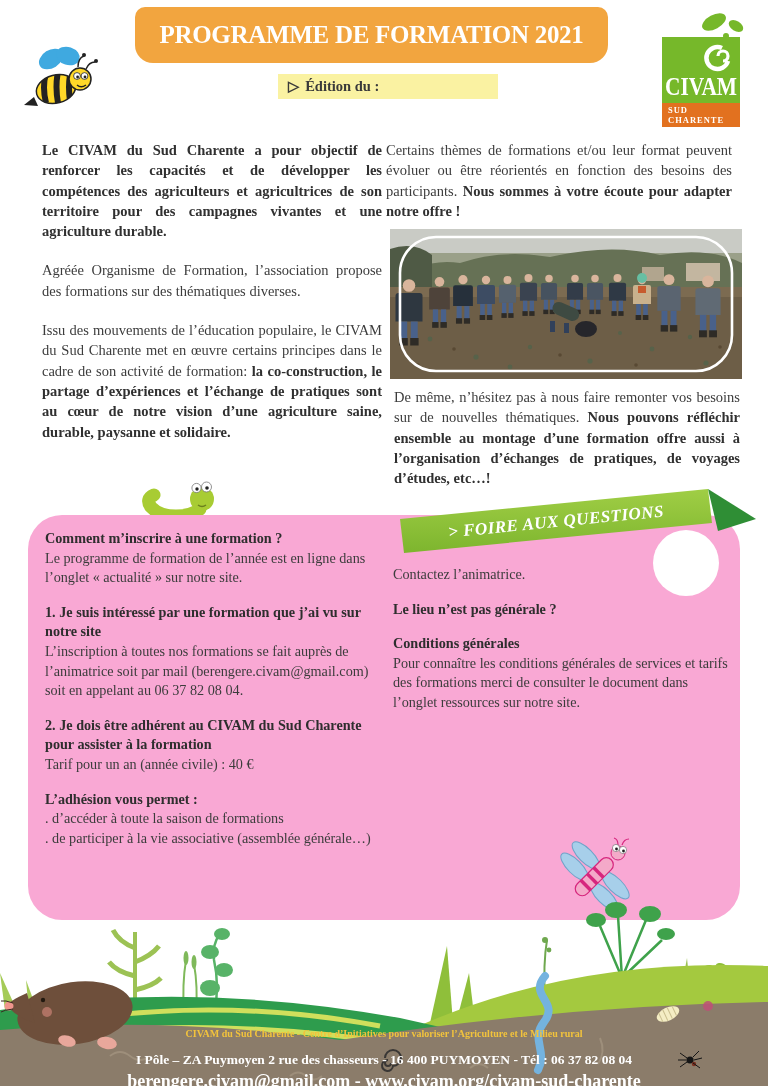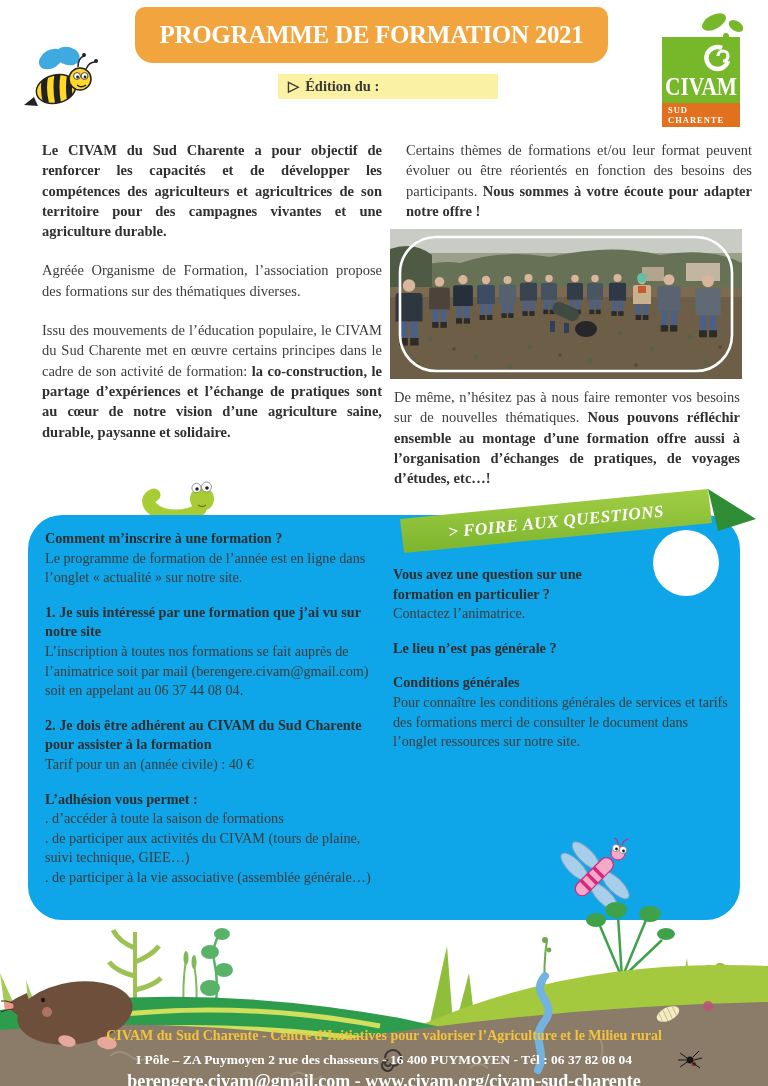--- a/index.html
+++ b/index.html
@@ -22,48 +22,48 @@
   .edition-banner {
     position:absolute; left:278px; top:67px; width:220px; height:25px;
     background:#FAF2A2; display:flex; align-items:center; gap:6px;
     padding-left:10px; font-size:14.5px; font-weight:bold; color:#3a3a3a;
   }
   .bee-wrap { position:absolute; left:18px; top:36px; }
   .logo-wrap { position:absolute; left:654px; top:4px; }
   
   .col { position:absolute; font-size:14.5px; line-height:1.4; text-align:justify; }
   .col-left  { left:42px;  top:133px; width:340px; }
-  .col-right { left:406px; top:133px; width:346px; }
+  .col-right { left:386px; top:133px; width:346px; }
   .p { margin-bottom:19px; }
   .b { font-weight:bold; color:#303030; }
   .photo-wrap { position:absolute; left:390px; top:222px; }
   .right-p2 { position:absolute; left:394px; top:380px; width:346px;
               font-size:14.5px; line-height:1.4; text-align:justify; }
   
   .panel {
     position:absolute; left:28px; top:508px; width:712px; height:405px;
-    background:#0ea5e9; border-radius:34px;
+    background:#f9a8d4; border-radius:34px;
   }
   .circle-dec {
     position:absolute; left:625px; top:15px; width:66px; height:66px;
     border-radius:50%; background:#ffffff;
   }
   .panel-col { position:absolute; font-size:14.2px; line-height:1.38; color:#3c3c3c; }
   .panel-left  { left:17px;  top:14px; width:340px; }
   .panel-right { left:365px; top:50px; width:340px; }
   .h { font-weight:bold; color:#2e2e2e; }
   .gap { height:15px; }
   .q1 { max-width:250px; }
   .ribbon-wrap { position:absolute; left:390px; top:478px; width:378px; height:92px; pointer-events:none; }
   .caterpillar-wrap { position:absolute; left:138px; top:466px; }
   .dragonfly-wrap { position:absolute; left:532px; top:312px; }
   
   .scene-wrap { position:absolute; left:0; top:895px; width:768px; height:191px; }
   .footer-text { position:absolute; left:0; width:768px; text-align:center; }
-  .f1 { top:1021px; color:#F2C33C; font-weight:bold; font-size:14px; }
+  .f1 { top:1021px; color:#F2C33C; font-weight:bold; font-size:10px; }
   .f2 { top:1045px; color:#ffffff; font-weight:bold; font-size:13.5px; }
   .f3 { top:1064px; color:#ffffff; font-weight:bold; font-size:18px; }
 </style>
 </head>
 <body>
 
 <div class="page">
 
   <div class="bee-wrap">
     <svg width="84" height="74" viewBox="0 0 84 74">
@@ -211,33 +211,31 @@
   </div>
 
   <div class="panel">
     <div class="circle-dec"></div>
 
     <div class="panel-col panel-left">
       <div class="h">Comment m’inscrire  à une formation ?</div>
       <div>Le programme de formation de l’année est en ligne dans l’onglet « actualité » sur notre site.</div>
       <div class="gap"></div>
       <div class="h">1. Je suis intéressé par une formation que j’ai vu sur notre site</div>
-      <div>L’inscription à toutes nos formations se fait auprès de l’animatrice soit par mail (berengere.civam@gmail.com) soit  en appelant au 06 37 44 08 04.</div>
+      <div>L’inscription à toutes nos formations se fait auprès de l’animatrice soit par mail (berengere.civam@gmail.com) soit  en appelant au 06 37 82 08 04.</div>
       <div class="gap"></div>
       <div class="h">2. Je dois être adhérent au CIVAM du Sud Charente pour assister à la formation</div>
       <div>Tarif pour un an (année civile) : 40 €</div>
       <div class="gap"></div>
       <div class="h">L’adhésion vous permet :</div>
       <div>. d’accéder à toute la saison de formations</div>
-      <div>. de participer aux activités du CIVAM (tours de plaine, suivi technique, GIEE…)</div>
       <div>. de participer à la vie associative (assemblée générale…)</div>
     </div>
 
     <div class="panel-col panel-right">
-      <div class="h q1">Vous avez une question sur une formation en particulier ?</div>
       <div>Contactez l’animatrice.</div>
       <div class="gap"></div>
       <div class="h">Le lieu n’est pas générale ?</div>
       <div class="gap"></div>
       <div class="h">Conditions générales</div>
       <div>Pour connaître les conditions générales de services et tarifs des formations merci de consulter le document dans l’onglet ressources sur notre site.</div>
     </div>
 
     <div class="dragonfly-wrap">
       <svg width="86" height="84" viewBox="0 0 86 84">

